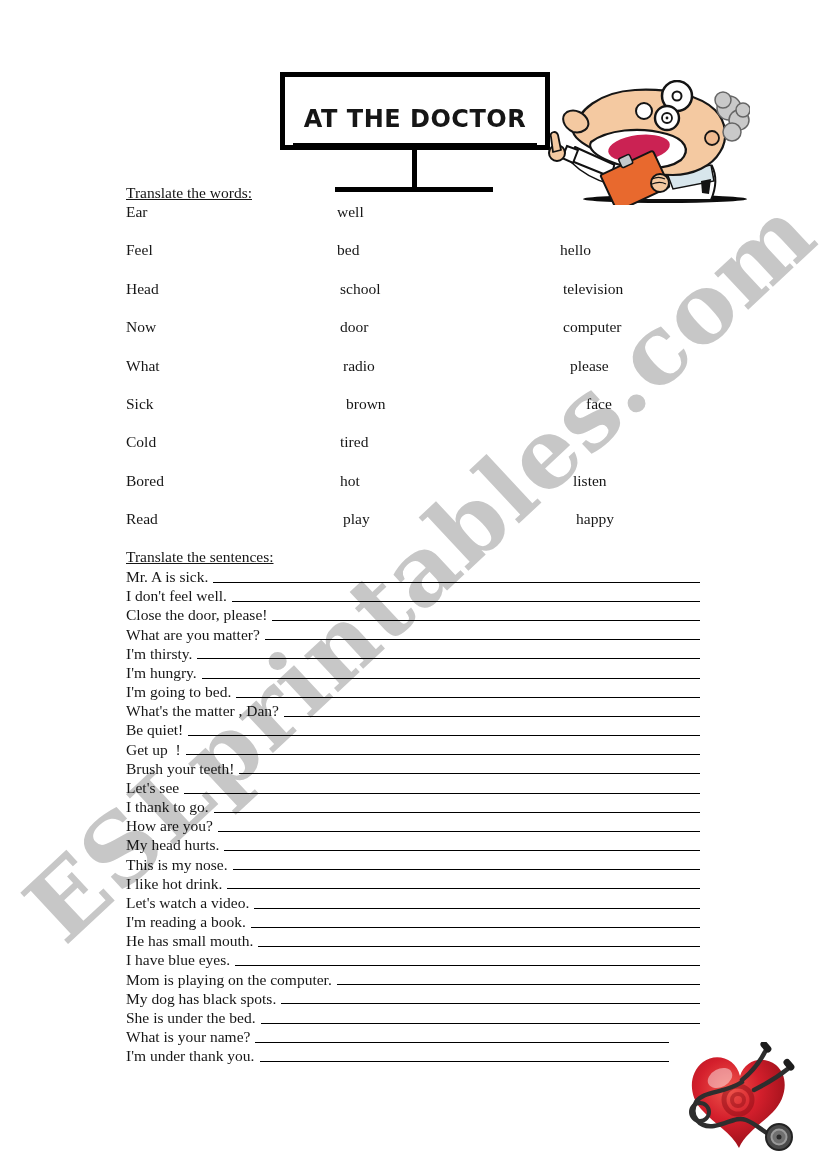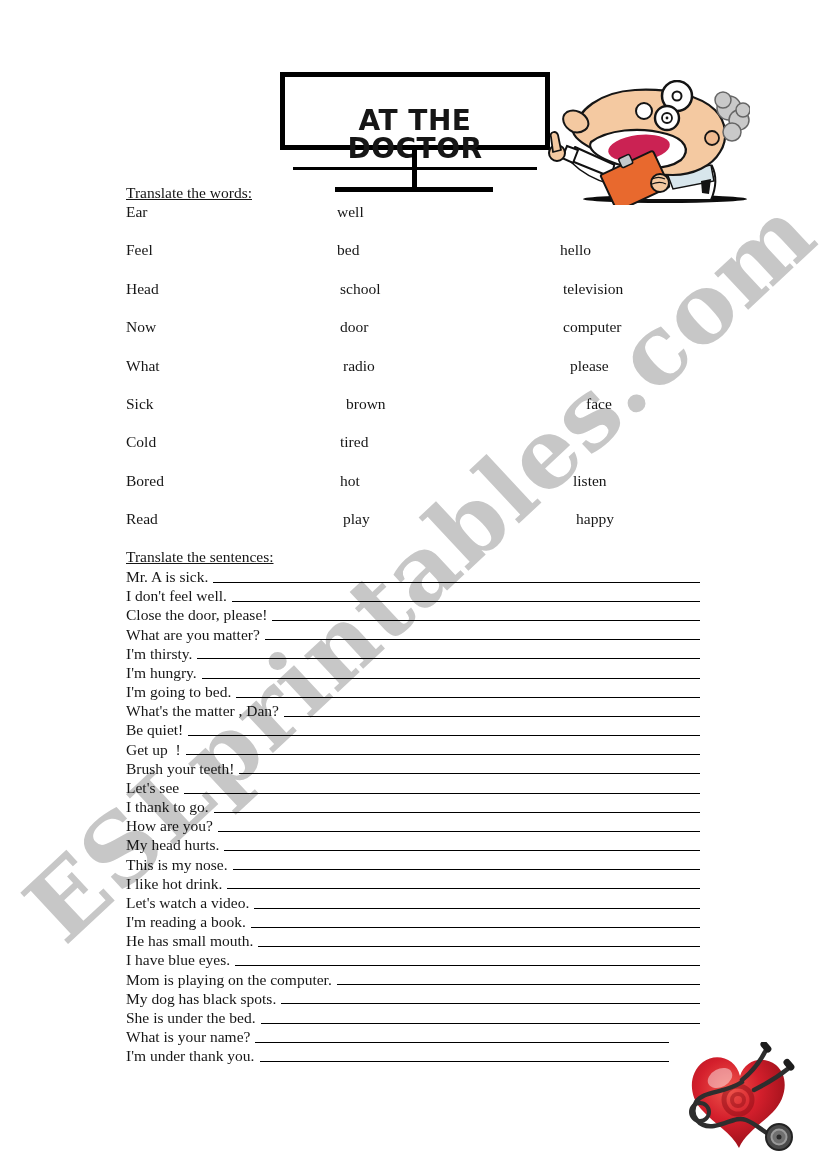--- a/index.html
+++ b/index.html
@@ -9,22 +9,22 @@
   
   .watermark{position:absolute;left:420px;top:570px;z-index:0;
              transform:translate(-50%,-50%) rotate(-43deg);
              font-family:"DejaVu Serif",serif;font-weight:bold;font-size:96px;
              letter-spacing:1px;color:#c7c7c7;white-space:nowrap;}
   .content{position:absolute;inset:0;z-index:1;}
   
   .sign-box{position:absolute;left:280px;top:72px;width:270px;height:78px;
             border:5px solid #000;box-sizing:border-box;background:#fff;}
   .sign-title{margin:30px 8px 0;text-align:center;font-family:"DejaVu Sans",sans-serif;
-              font-weight:bold;font-size:28px;line-height:1;letter-spacing:.5px;
-              border-bottom:3px solid #000;padding-bottom:4px;}
+              font-weight:bold;font-size:24px;line-height:1;letter-spacing:.5px;
+              border-bottom:3px solid #000;padding-bottom:12px;}
   .sign-post{position:absolute;left:412px;top:149px;width:5px;height:39px;background:#000;}
   .sign-base{position:absolute;left:335px;top:187px;width:158px;height:5px;background:#000;}
   .doctor-img{position:absolute;left:515px;top:80px;width:235px;height:125px;}
   
   .words-section{position:absolute;left:126px;top:183px;width:574px;font-size:15.5px;}
   .section-heading{text-decoration:underline;font-size:15.5px;line-height:20px;}
   .word-row{display:grid;grid-template-columns:211px 223px 1fr;height:38.4px;line-height:17px;}
   .word-row:nth-child(3) .c2,.word-row:nth-child(4) .c2,
   .word-row:nth-child(7) .c2,.word-row:nth-child(8) .c2{padding-left:3px;}
   .word-row:nth-child(5) .c2,.word-row:nth-child(9) .c2{padding-left:6px;}

